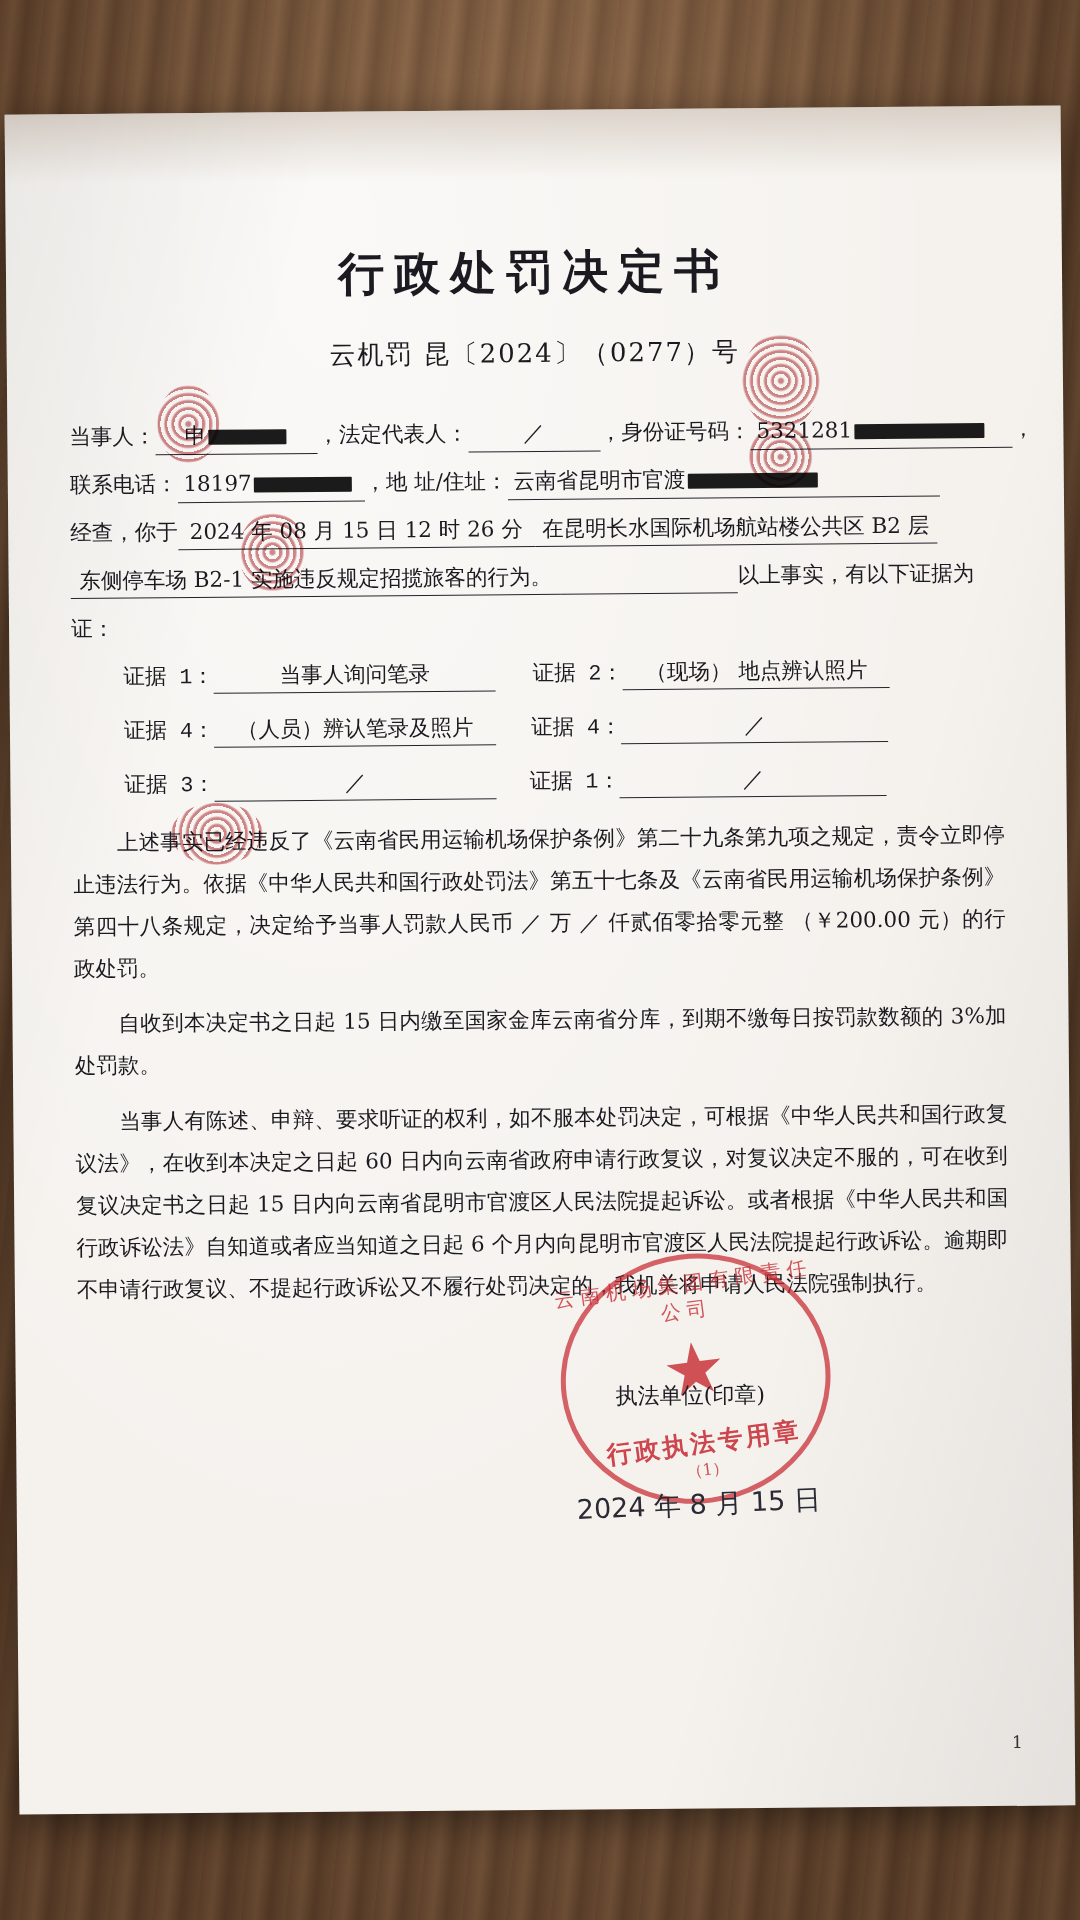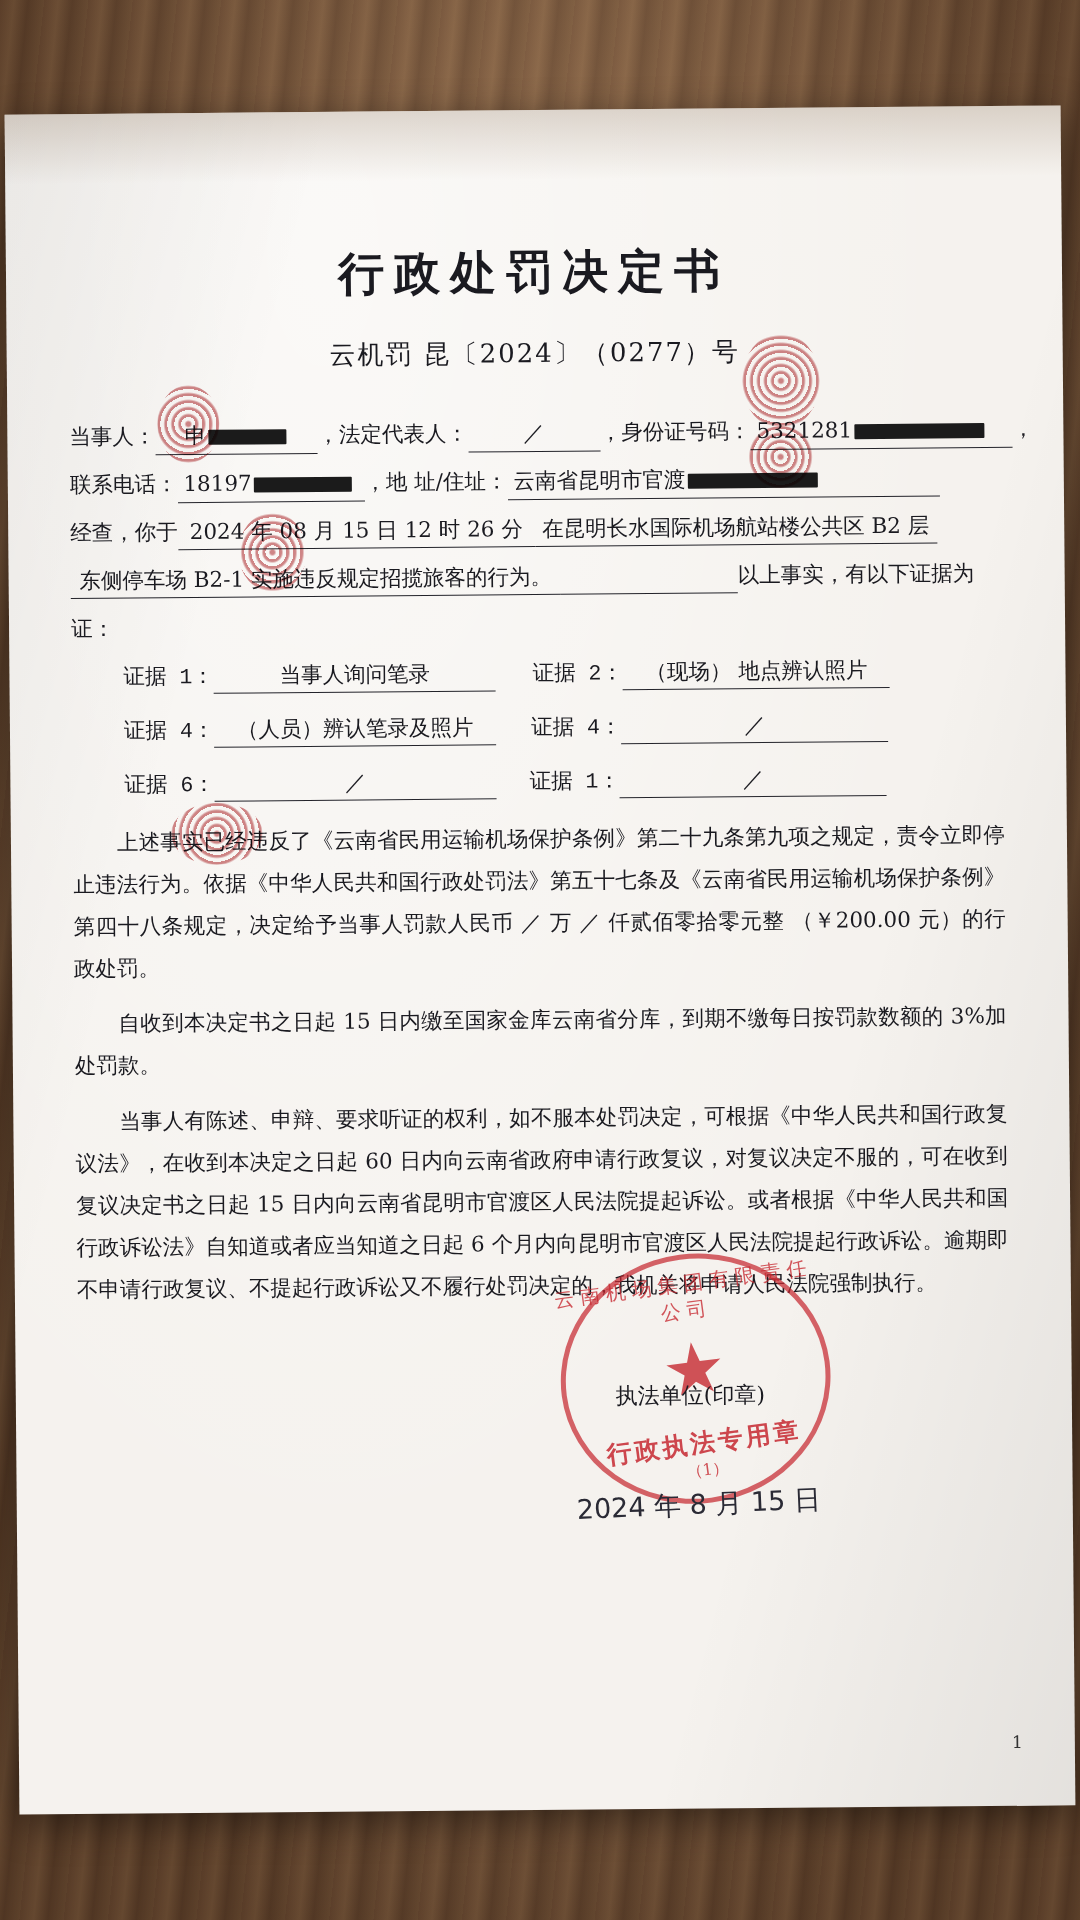--- a/index.html
+++ b/index.html
@@ -159,21 +159,21 @@
       <span class="evlabel">证据 1：</span><span class="u" style="width:270px">当事人询问笔录</span>
       <span class="evlabel" style="margin-left:30px">证据 2：</span><span class="u" style="width:255px">（现场） 地点辨认照片</span>
     </div>
 
     <div class="evline">
       <span class="evlabel">证据 4：</span><span class="u" style="width:270px">（人员）辨认笔录及照片</span>
       <span class="evlabel" style="margin-left:28px">证据 4：</span><span class="u" style="width:255px">／</span>
     </div>
 
     <div class="evline">
-      <span class="evlabel">证据 6：</span><span class="u" style="width:270px">／</span>
+      <span class="evlabel">证据 3：</span><span class="u" style="width:270px">／</span>
       <span class="evlabel" style="margin-left:26px">证据 1：</span><span class="u" style="width:255px">／</span>
     </div>
 
     <p class="para ind">上述事实已经违反了《云南省民用运输机场保护条例》第二十九条第九项之规定，责令立即停止违法行为。依据《中华人民共和国行政处罚法》第五十七条及《云南省民用运输机场保护条例》第四十八条规定，决定给予当事人罚款人民币 ／ 万 ／ 仟贰佰零拾零元整 （￥200.00 元）的行政处罚。</p>
     <p class="para ind">自收到本决定书之日起 15 日内缴至国家金库云南省分库，到期不缴每日按罚款数额的 3%加处罚款。</p>
     <p class="para ind">当事人有陈述、申辩、要求听证的权利，如不服本处罚决定，可根据《中华人民共和国行政复议法》，在收到本决定之日起 60 日内向云南省政府申请行政复议，对复议决定不服的，可在收到复议决定书之日起 15 日内向云南省昆明市官渡区人民法院提起诉讼。或者根据《中华人民共和国行政诉讼法》自知道或者应当知道之日起 6 个月内向昆明市官渡区人民法院提起行政诉讼。逾期即不申请行政复议、不提起行政诉讼又不履行处罚决定的，我机关将申请人民法院强制执行。</p>
 
   </div>
 
   <div id="seal">

